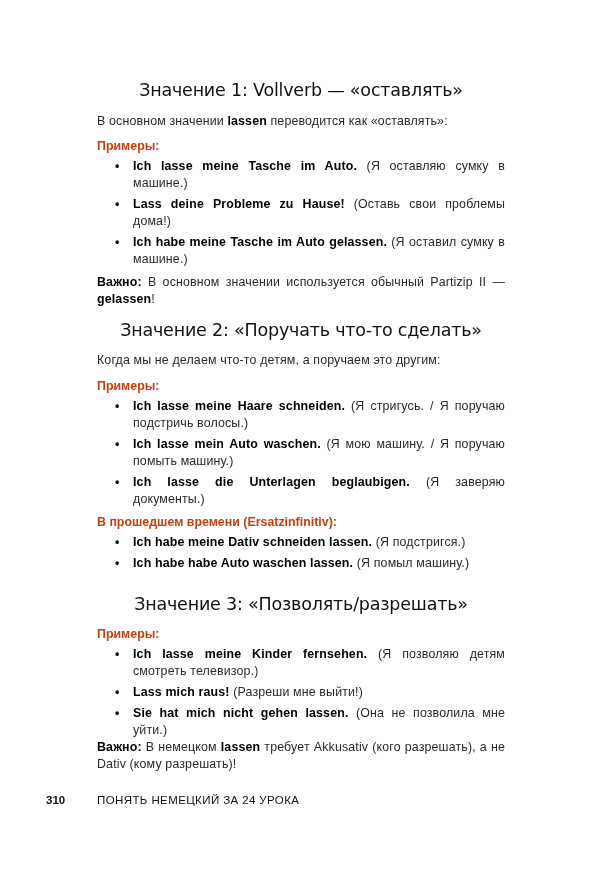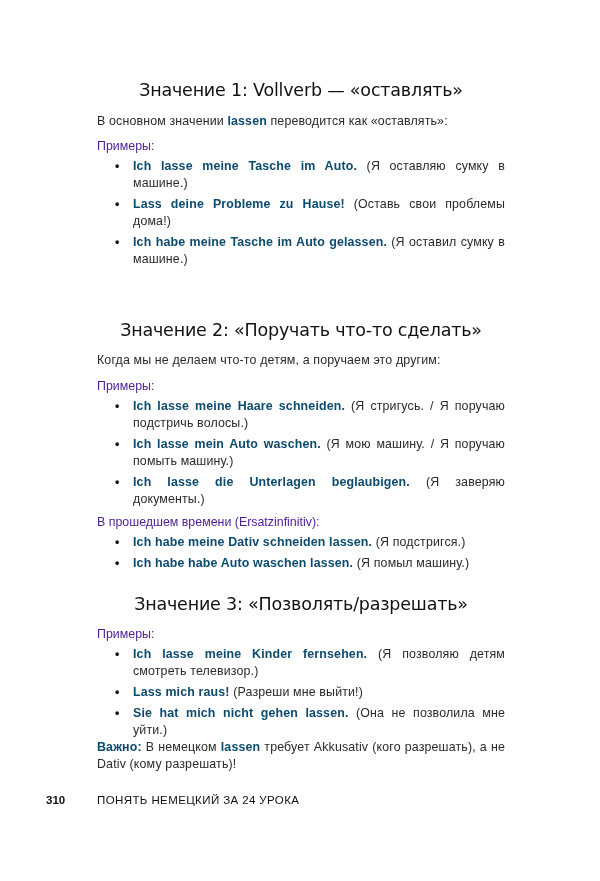--- a/index.html
+++ b/index.html
@@ -7,45 +7,48 @@
       width: 600px; height: 881px; background: #ffffff; position: relative; overflow: hidden;
       font-family: "Liberation Sans", "DejaVu Sans", sans-serif; color: #1a1a1a;
     }
     .page { position: absolute; left: 97px; top: 0; width: 408px; }
     h2 {
       font-family: "DejaVu Sans", "Liberation Sans", sans-serif;
       font-weight: normal; font-size: 17.5px; text-align: center; margin: 0; color: #111;
       letter-spacing: -0.2px;
     }
     .para { font-size: 12.4px; line-height: 17px; margin: 0; color: #2a2a2a; text-align: justify; letter-spacing: 0.15px; }
-    .label { font-size: 12.4px; font-weight: normal; line-height: 17px; margin: 0; color: #4c1d95; }
+    .label { font-size: 12.4px; font-weight: bold; line-height: 17px; margin: 0; color: #c2410c; }
     ul { list-style: none; margin: 0; padding: 0; }
     li { position: relative; padding-left: 36px; font-size: 12.4px; line-height: 17px; color: #2a2a2a; text-align: justify; letter-spacing: 0.15px; }
     li .bullet { position: absolute; left: 18px; top: 0; font-weight: bold; color: #111; }
-    b, .de { font-weight: bold; color: #0c4a6e; }
+    b, .de { font-weight: bold; color: #000000; }
     .footer { position: absolute; top: 794px; left: 0; width: 600px; font-size: 11.5px; color: #111; }
     .pagenum { position: absolute; left: 46px; top: 0; font-weight: bold; }
     .booktitle { position: absolute; left: 97px; top: 0; letter-spacing: 0.4px; }
   </style>
 </head>
 <body>
 
 <div class="page">
 
   <section style="position:absolute; top:80px; left:0; width:408px;">
     <h2>Значение 1: Vollverb — «оставлять»</h2>
     <p class="para" style="margin-top:13px;">
       <span>В основном значении </span><b>lassen</b><span> переводится как «оставлять»:</span>
     </p>
     <p class="label" style="margin-top:8px;">Примеры:</p>
     <ul style="margin-top:3px;">
       <li style="margin-bottom:4px;"><span class="bullet">•</span><span class="de">Ich lasse meine Tasche im Auto.</span><span> (Я оставляю сумку в машине.)</span></li>
       <li style="margin-bottom:4px;"><span class="bullet">•</span><span class="de">Lass deine Probleme zu Hause!</span><span> (Оставь свои проблемы дома!)</span></li>
       <li><span class="bullet">•</span><span class="de">Ich habe meine Tasche im Auto gelassen.</span><span> (Я оставил сумку в машине.)</span></li>
     </ul>
+    <p class="para" style="margin-top:6px;">
+      <b>Важно:</b><span> В основном значении используется обычный Partizip II — </span><b>gelassen</b><span>!</span>
+    </p>
   </section>
 
   <section style="position:absolute; top:320px; left:0; width:408px;">
     <h2>Значение 2: «Поручать что-то сделать»</h2>
     <p class="para" style="margin-top:12px;">
       <span>Когда мы не делаем что-то детям, а поручаем это другим:</span>
     </p>
     <p class="label" style="margin-top:9px;">Примеры:</p>
     <ul style="margin-top:3px;">
       <li style="margin-bottom:4px;"><span class="bullet">•</span><span class="de">Ich lasse meine Haare schneiden.</span><span> (Я стригусь. / Я поручаю подстричь волосы.)</span></li>

